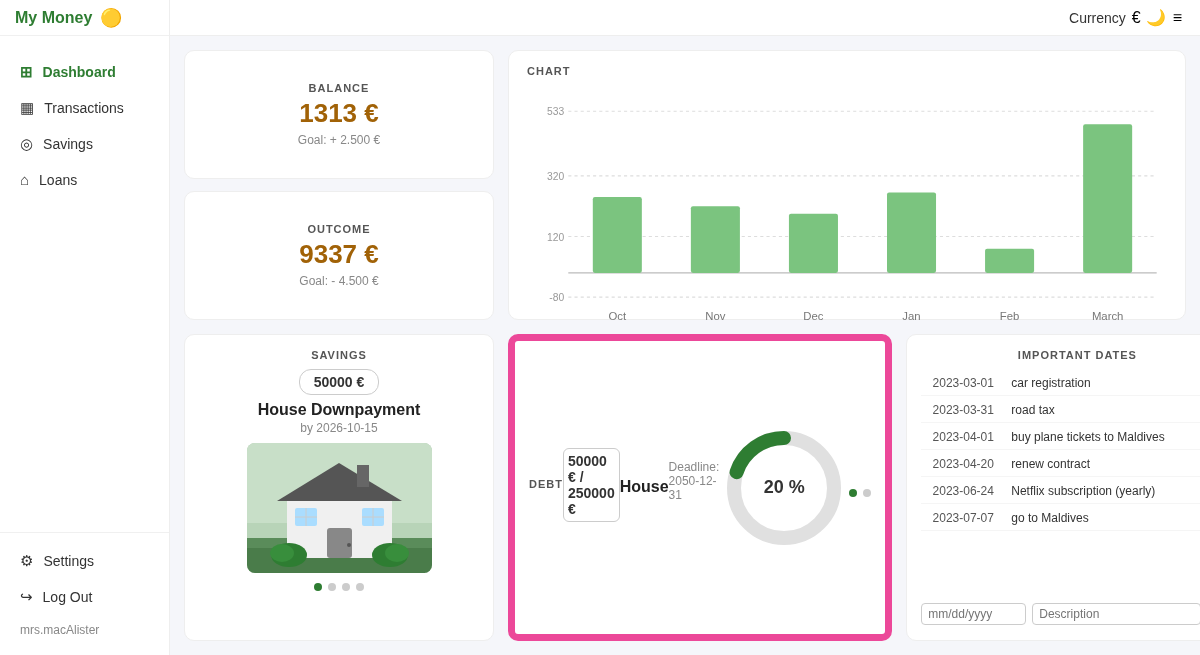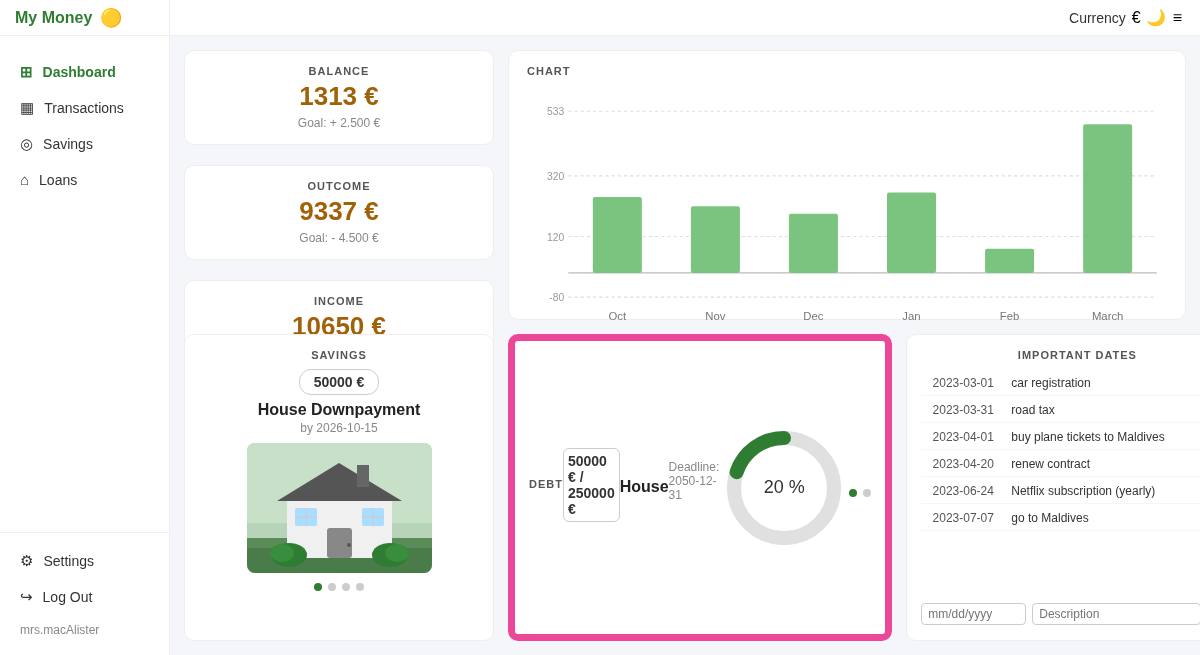--- a/index.html
+++ b/index.html
@@ -89,21 +89,21 @@
     }
 
     .top-row {
       display: flex;
       gap: 14px;
       height: 270px;
     }
     .cards-col {
       display: flex;
       flex-direction: column;
-      gap: 20px;
+      gap: 12px;
       width: 310px;
       min-width: 310px;
     }
     .card {
       background: #fff;
       border-radius: 10px;
       border: 1px solid #eee;
       padding: 14px 18px;
       flex: 1;
       display: flex;
@@ -269,21 +269,21 @@
       position: relative;
       width: 130px;
       height: 130px;
       display: flex;
       align-items: center;
       justify-content: center;
     }
     .donut-label {
       position: absolute;
       font-size: 18px;
-      font-weight: 400;
+      font-weight: 700;
       color: #333;
       text-align: right;
     }
 
     
     .dates-card {
       background: #fff;
       border-radius: 10px;
       border: 1px solid #eee;
       flex: 1;
@@ -408,25 +408,20 @@
     <div class="cards-col">
       <div class="card">
         <div class="card-label">BALANCE</div>
         <div class="card-value">1313 €</div>
         <div class="card-goal">Goal: + 2.500 €</div>
       </div>
       <div class="card">
         <div class="card-label">OUTCOME</div>
         <div class="card-value">9337 €</div>
         <div class="card-goal">Goal: - 4.500 €</div>
-      </div>
-      <div class="card">
-        <div class="card-label">INCOME</div>
-        <div class="card-value">10650 €</div>
-        <div class="card-goal">Goal: + 5.000 €</div>
       </div>
     </div>
 
     <div class="chart-card">
       <div class="chart-title">CHART</div>
       <div class="chart-area">
         <svg class="bar-chart" id="bar-chart-svg" viewBox="0 0 620 220" preserveAspectRatio="xMidYMid meet">
 
         <line x1="40" x2="610" y1="10" y2="10" stroke="#ddd" stroke-dasharray="3,3"></line>
             <text x="36" y="14" text-anchor="end" font-size="10" fill="#999">533</text>

